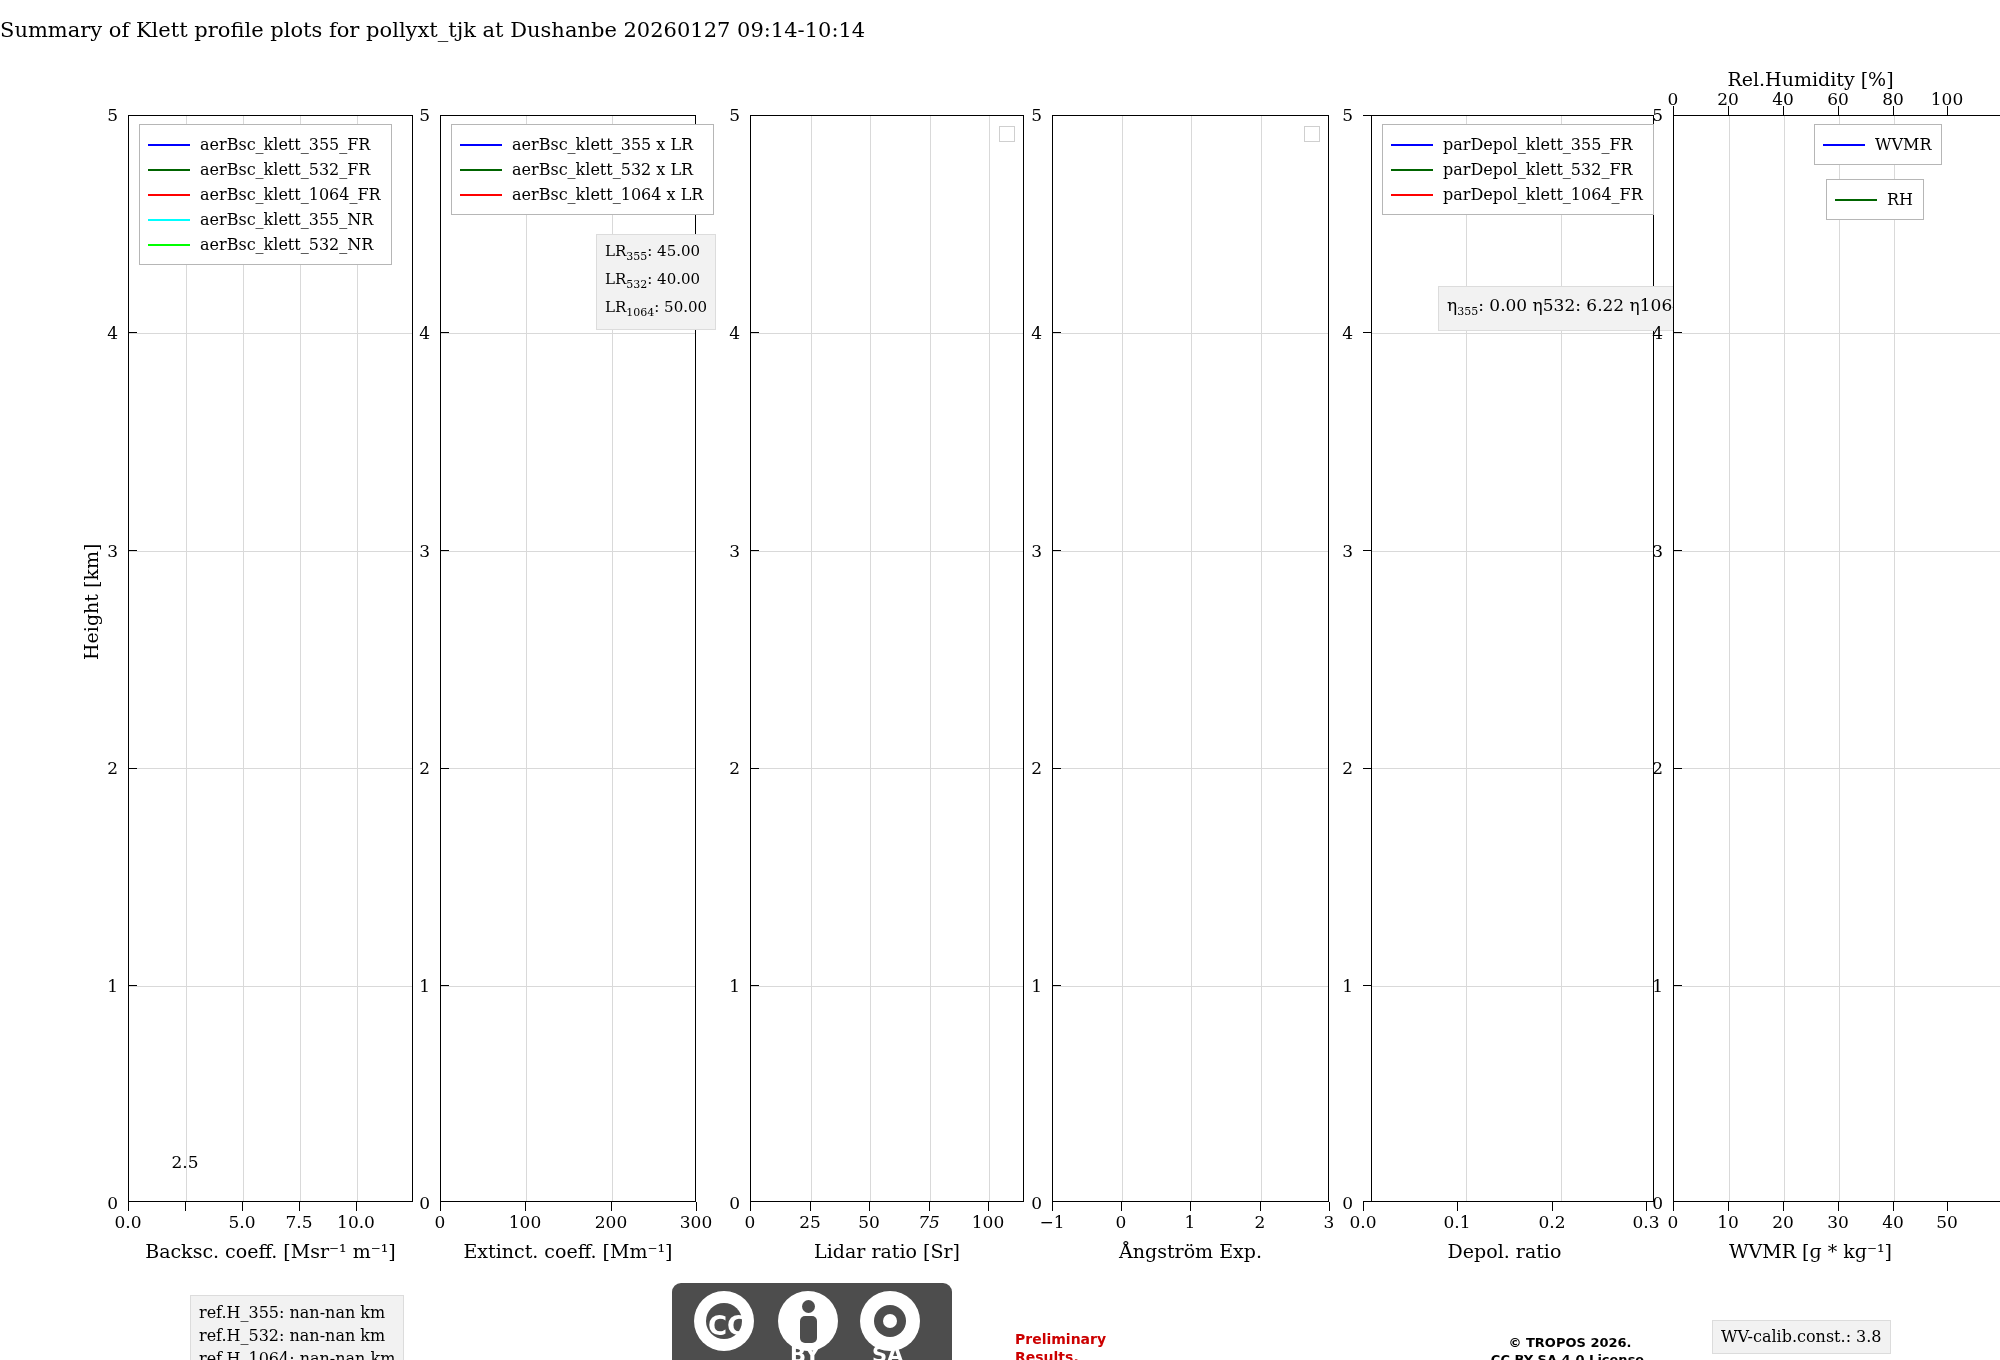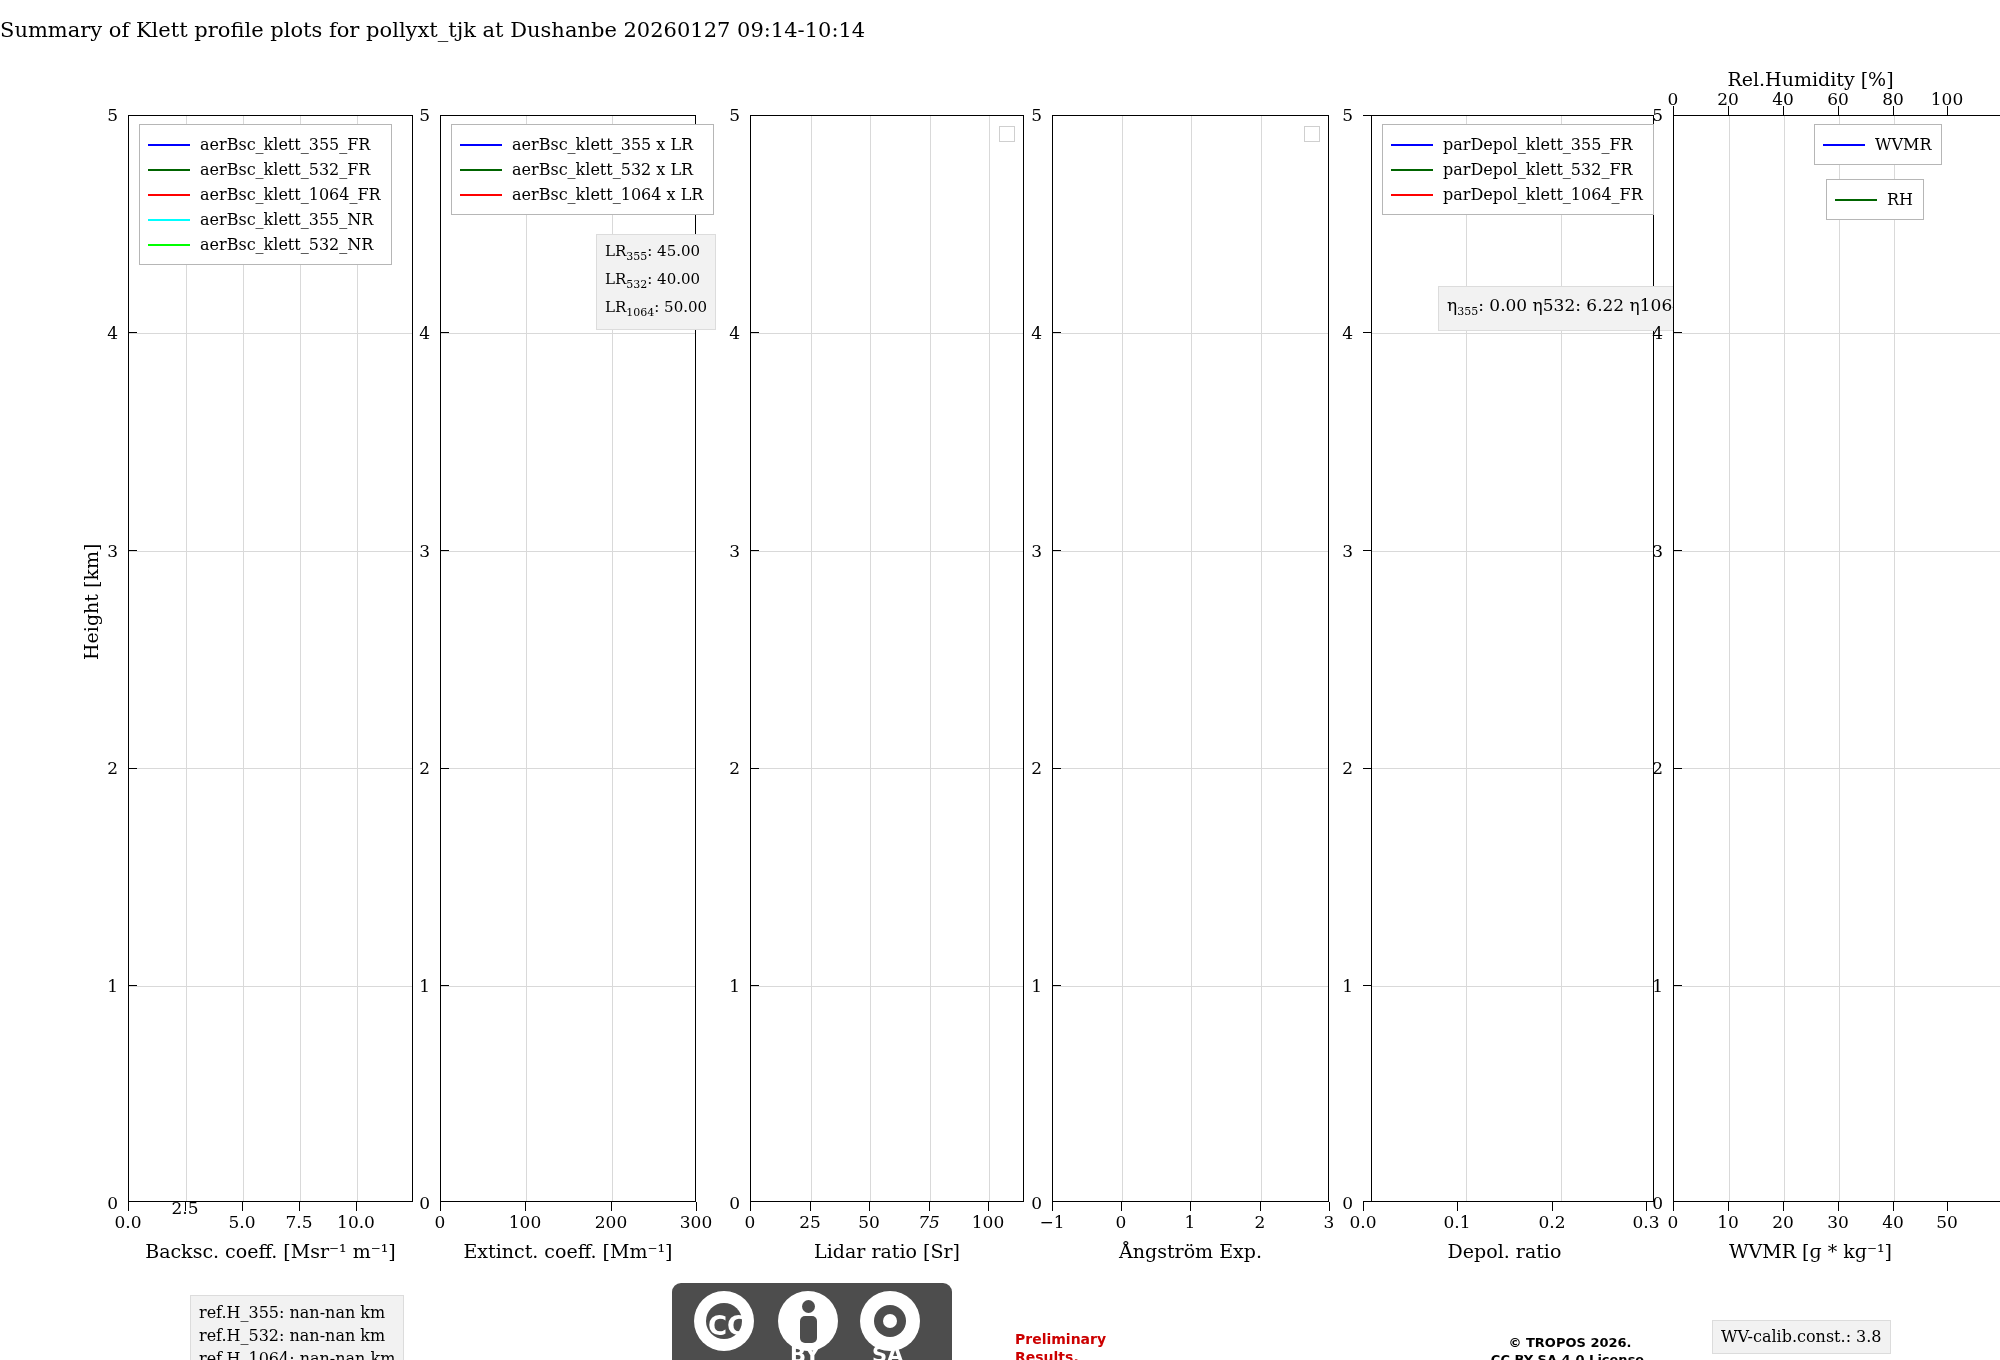--- a/index.html
+++ b/index.html
@@ -127,21 +127,21 @@
 <div class="ytick-mark" style="left:128px;top:768px;"></div>
 <div class="ytick-mark" style="left:128px;top:985px;"></div>
 <div class="ytick-mark" style="left:128px;top:1201px;"></div>
 
 <div class="xtick-mark" style="left:128px;top:1202px;"></div>
 <div class="xtick-mark" style="left:185px;top:1202px;"></div>
 <div class="xtick-mark" style="left:242px;top:1202px;"></div>
 <div class="xtick-mark" style="left:299px;top:1202px;"></div>
 <div class="xtick-mark" style="left:356px;top:1202px;"></div>
 <div class="xtick" style="left:93px;top:1212px;">0.0</div>
-<div class="xtick" style="left:150px;top:1152px;margin-top:46px;">2.5</div>
+<div class="xtick" style="left:150px;top:1152px;">2.5</div>
 <div class="xtick" style="left:207px;top:1212px;">5.0</div>
 <div class="xtick" style="left:264px;top:1212px;">7.5</div>
 <div class="xtick" style="left:321px;top:1212px;">10.0</div>
 <div class="xlabel" style="left:128px;width:285px;top:1240px;">Backsc. coeff. [Msr⁻¹ m⁻¹]</div>
 
 <div class="panel" style="left:440px;width:256px;">
   <div class="grid-h" style="top:217px;"></div>
   <div class="grid-h" style="top:435px;"></div>
   <div class="grid-h" style="top:652px;"></div>
   <div class="grid-h" style="top:870px;"></div>

